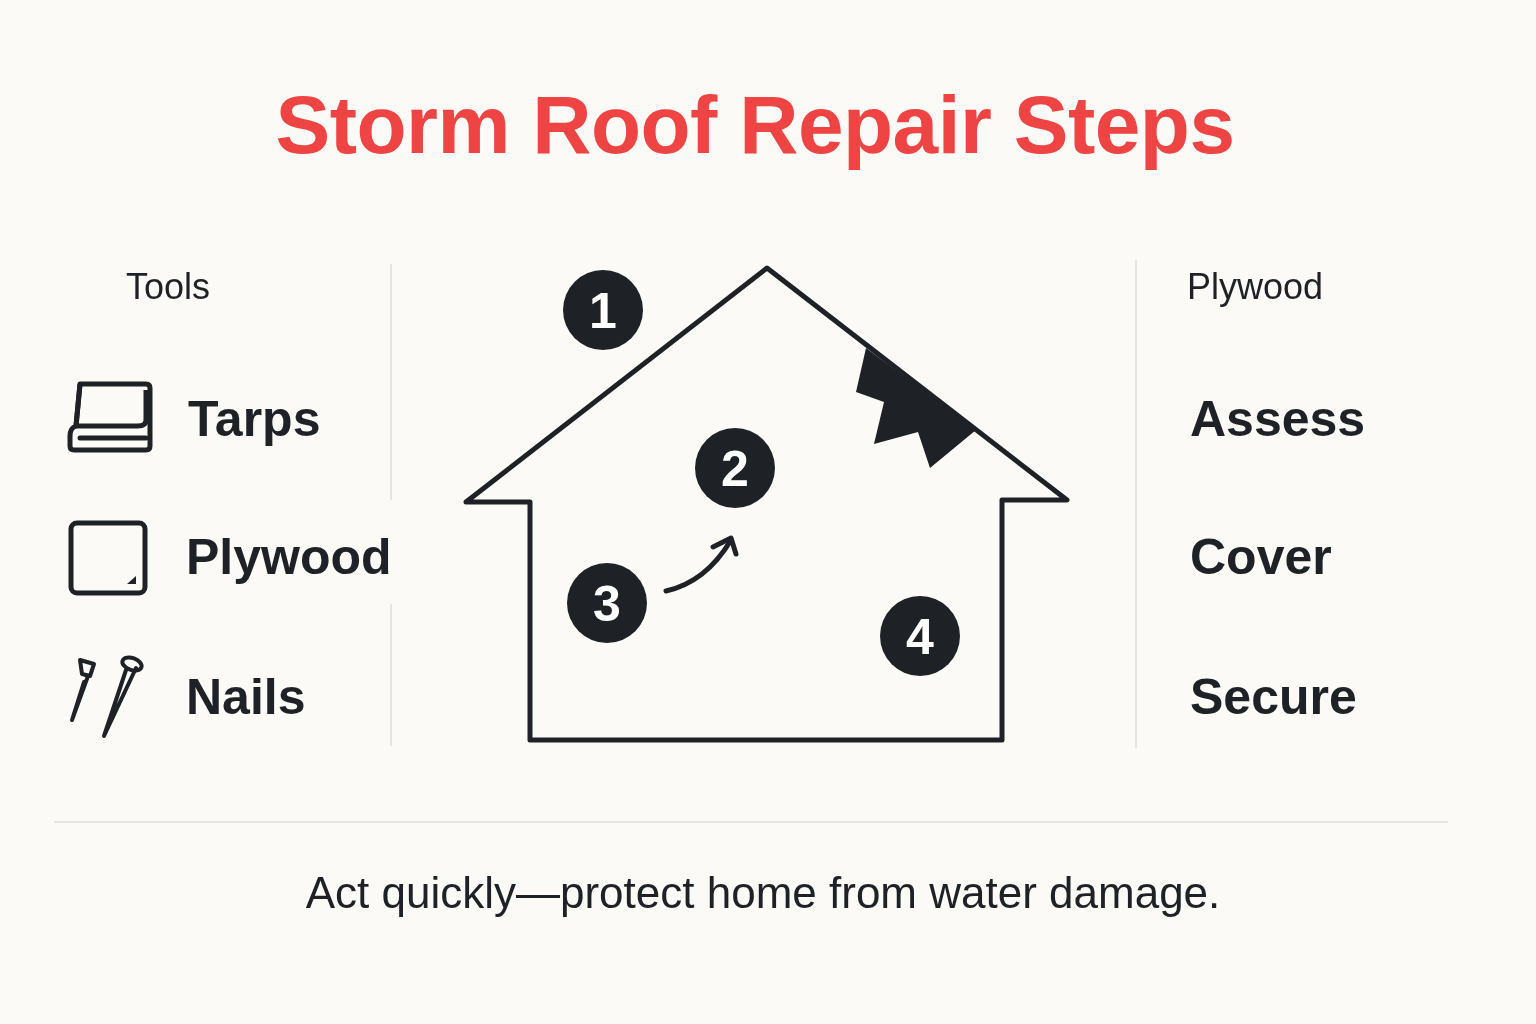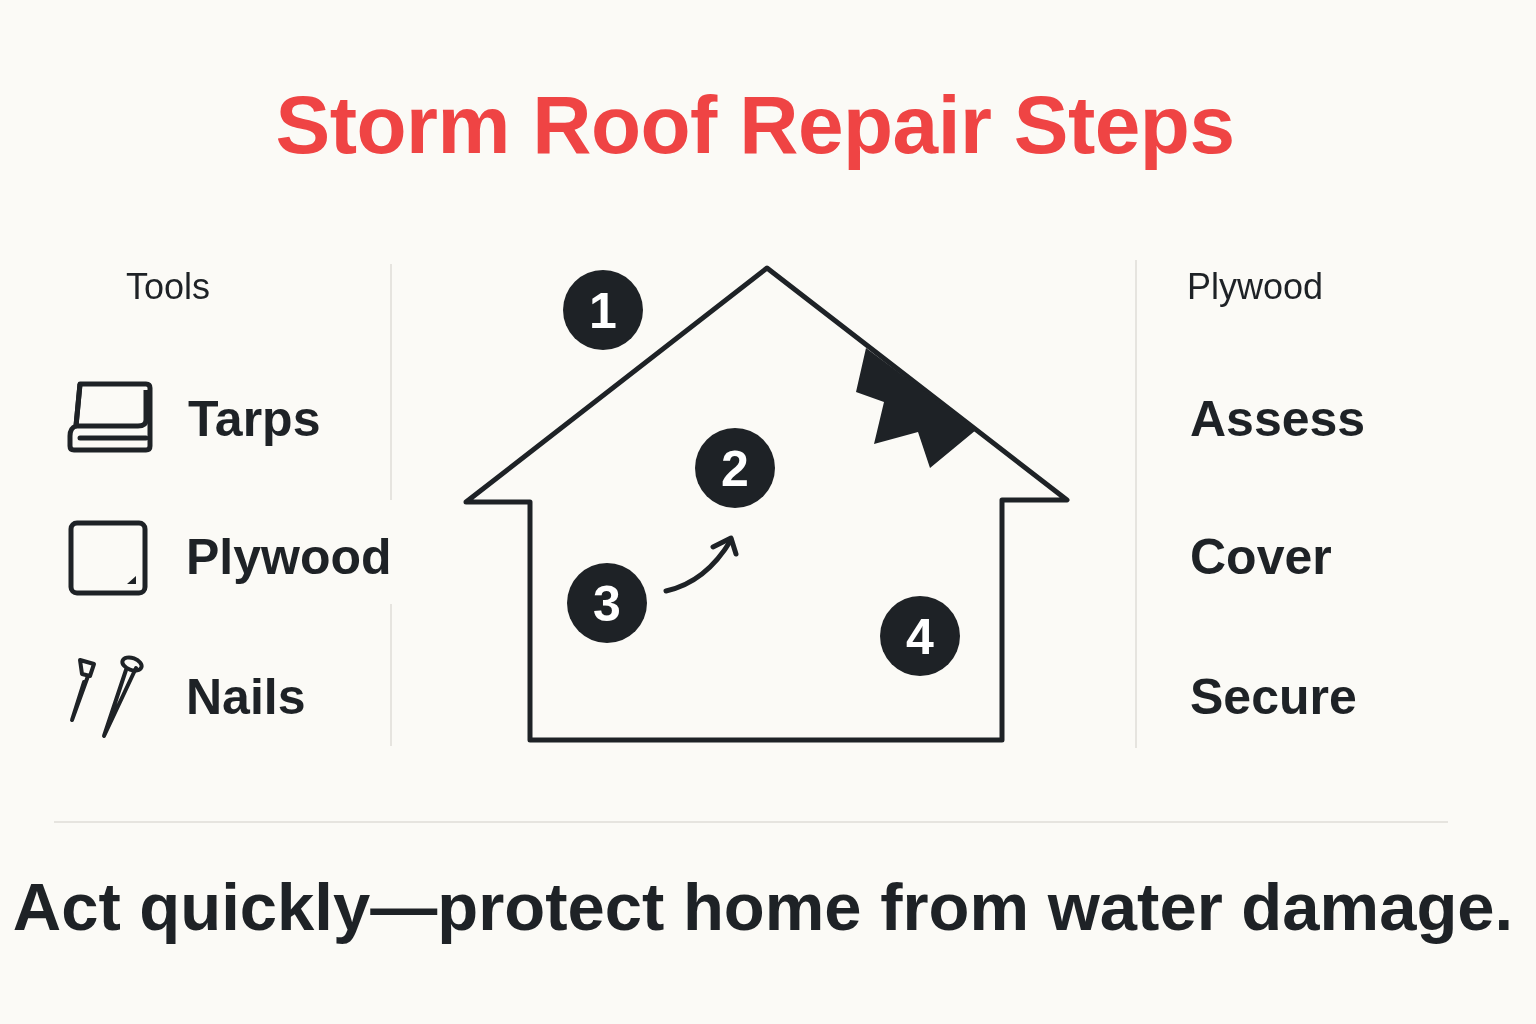--- a/index.html
+++ b/index.html
@@ -13,21 +13,21 @@
       position: absolute; left: 0; width: 1510px; top: 78px; text-align: center;
       font-size: 82px; font-weight: 700; letter-spacing: -0.5px; color: #ef4444;
     }
     .col-head { position: absolute; font-size: 36px; font-weight: 400; }
     .item-label { position: absolute; font-size: 50px; font-weight: 700; }
     .icon { position: absolute; }
     .vline { position: absolute; width: 2px; background: #e6e4df; }
     .hline { position: absolute; left: 54px; width: 1394px; top: 821px; height: 2px; background: #e6e4df; }
     .footer {
       position: absolute; left: 0; width: 1526px; top: 868px; text-align: center;
-      font-size: 67px; color: #1e2226; font-weight: bold;
+      font-size: 44px; color: #1e2226;
     }
     .diagram { position: absolute; left: 0; top: 0; }
   </style>
 </head>
 <body>
 
 <div class="title">Storm Roof Repair Steps</div>
 
 <div class="col-head" style="left:126px; top:266px;">Tools</div>
 

